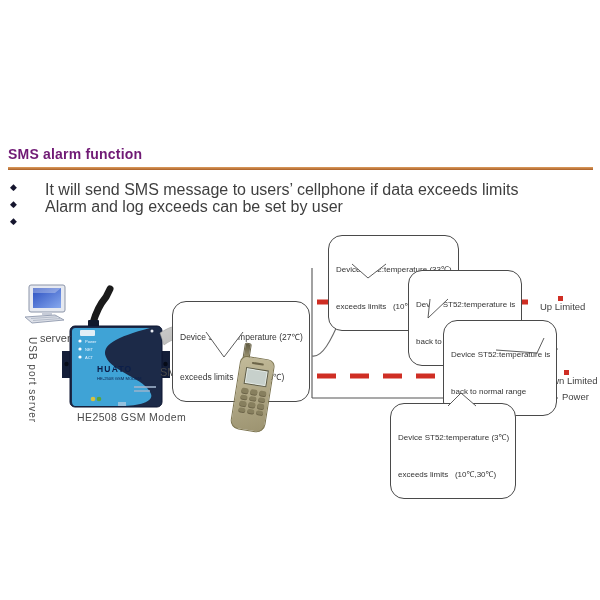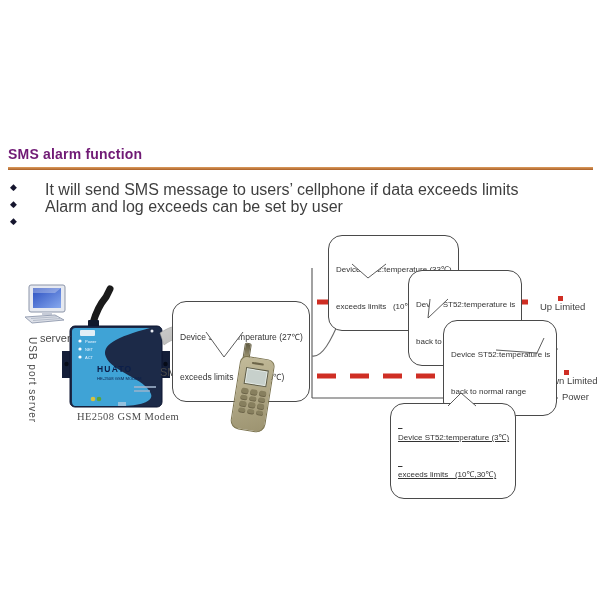--- a/index.html
+++ b/index.html
@@ -141,21 +141,21 @@
   <path d="M 312,356 C 322,358 331,341 341,317 C 351,291 361,267 371,262 C 379,258 386,268 394,280
            C 406,297 418,307 428,319 C 440,334 448,366 456,384 C 460,392 468,394 476,389
            C 486,383 494,372 504,361 C 514,351 526,349 536,350 C 544,351 552,349 558,349" fill="none" stroke="#6a6a6a" stroke-width="1.1"></path>
 
   <line x1="317" y1="302" x2="528" y2="302" stroke="#cf2e24" stroke-width="5" stroke-dasharray="19 14"></line>
   <line x1="317" y1="376" x2="528" y2="376" stroke="#cf2e24" stroke-width="5" stroke-dasharray="19 14"></line>
 </svg>
 
 <div class="abs lbl" style="left:40px;top:320px;font-size:11px;margin-top:12px;">server</div>
 <div class="abs usb-vert">USB port server</div>
-<div class="abs lbl" style="left:77px;top:411px;letter-spacing:.4px;font-family:Liberation Serif, serif;">HE2508 GSM Modem</div>
+<div class="abs lbl" style="left:77px;top:411px;letter-spacing:.4px;">HE2508 GSM Modem</div>
 <div class="abs lbl" style="left:160px;top:366px;font-size:11px;">SMS alarm</div>
 
 <div class="abs axis-lbl" style="left:540px;top:296px;">
   <span class="red-sq"></span>
   <span>Up Limited</span>
 </div>
 <div class="abs axis-lbl" style="left:540px;top:370px;">
   <span class="red-sq"></span>
   <span>Down Limited</span>
 </div>
@@ -198,21 +198,21 @@
 <div class="abs callout" style="left:408px;top:270px;">
   <div class="ln">Device ST52:temperature is</div>
   <div class="ln">back to normal range</div>
 </div>
 
 <div class="abs callout" style="left:443px;top:320px;">
   <div class="ln">Device ST52:temperature is</div>
   <div class="ln">back to normal range</div>
 </div>
 
-<div class="abs callout" style="left:390px;top:403px;text-decoration:underline;">
+<div class="abs callout" style="left:390px;top:403px;">
   <div class="ln">Device ST52:temperature (3℃)</div>
   <div class="ln">exceeds limits   (10℃,30℃)</div>
 </div>
 
 <svg class="abs layer-over" width="600" height="600" viewBox="0 0 600 600">
   <path d="M 206,332 L 224,357 L 243,332" fill="#fff" stroke="#4a4a4a" stroke-width="0.9"></path>
   <path d="M 352,264 L 368,278 L 386,264" fill="#fff" stroke="#4a4a4a" stroke-width="0.9"></path>
   <path d="M 430,299 L 428,318 L 448,299" fill="#fff" stroke="#4a4a4a" stroke-width="0.9"></path>
   <path d="M 496,350 L 537,353 L 544,338" fill="#fff" stroke="#4a4a4a" stroke-width="0.9"></path>
   <path d="M 448,406 L 461,393 L 476,406" fill="#fff" stroke="#4a4a4a" stroke-width="0.9"></path>

